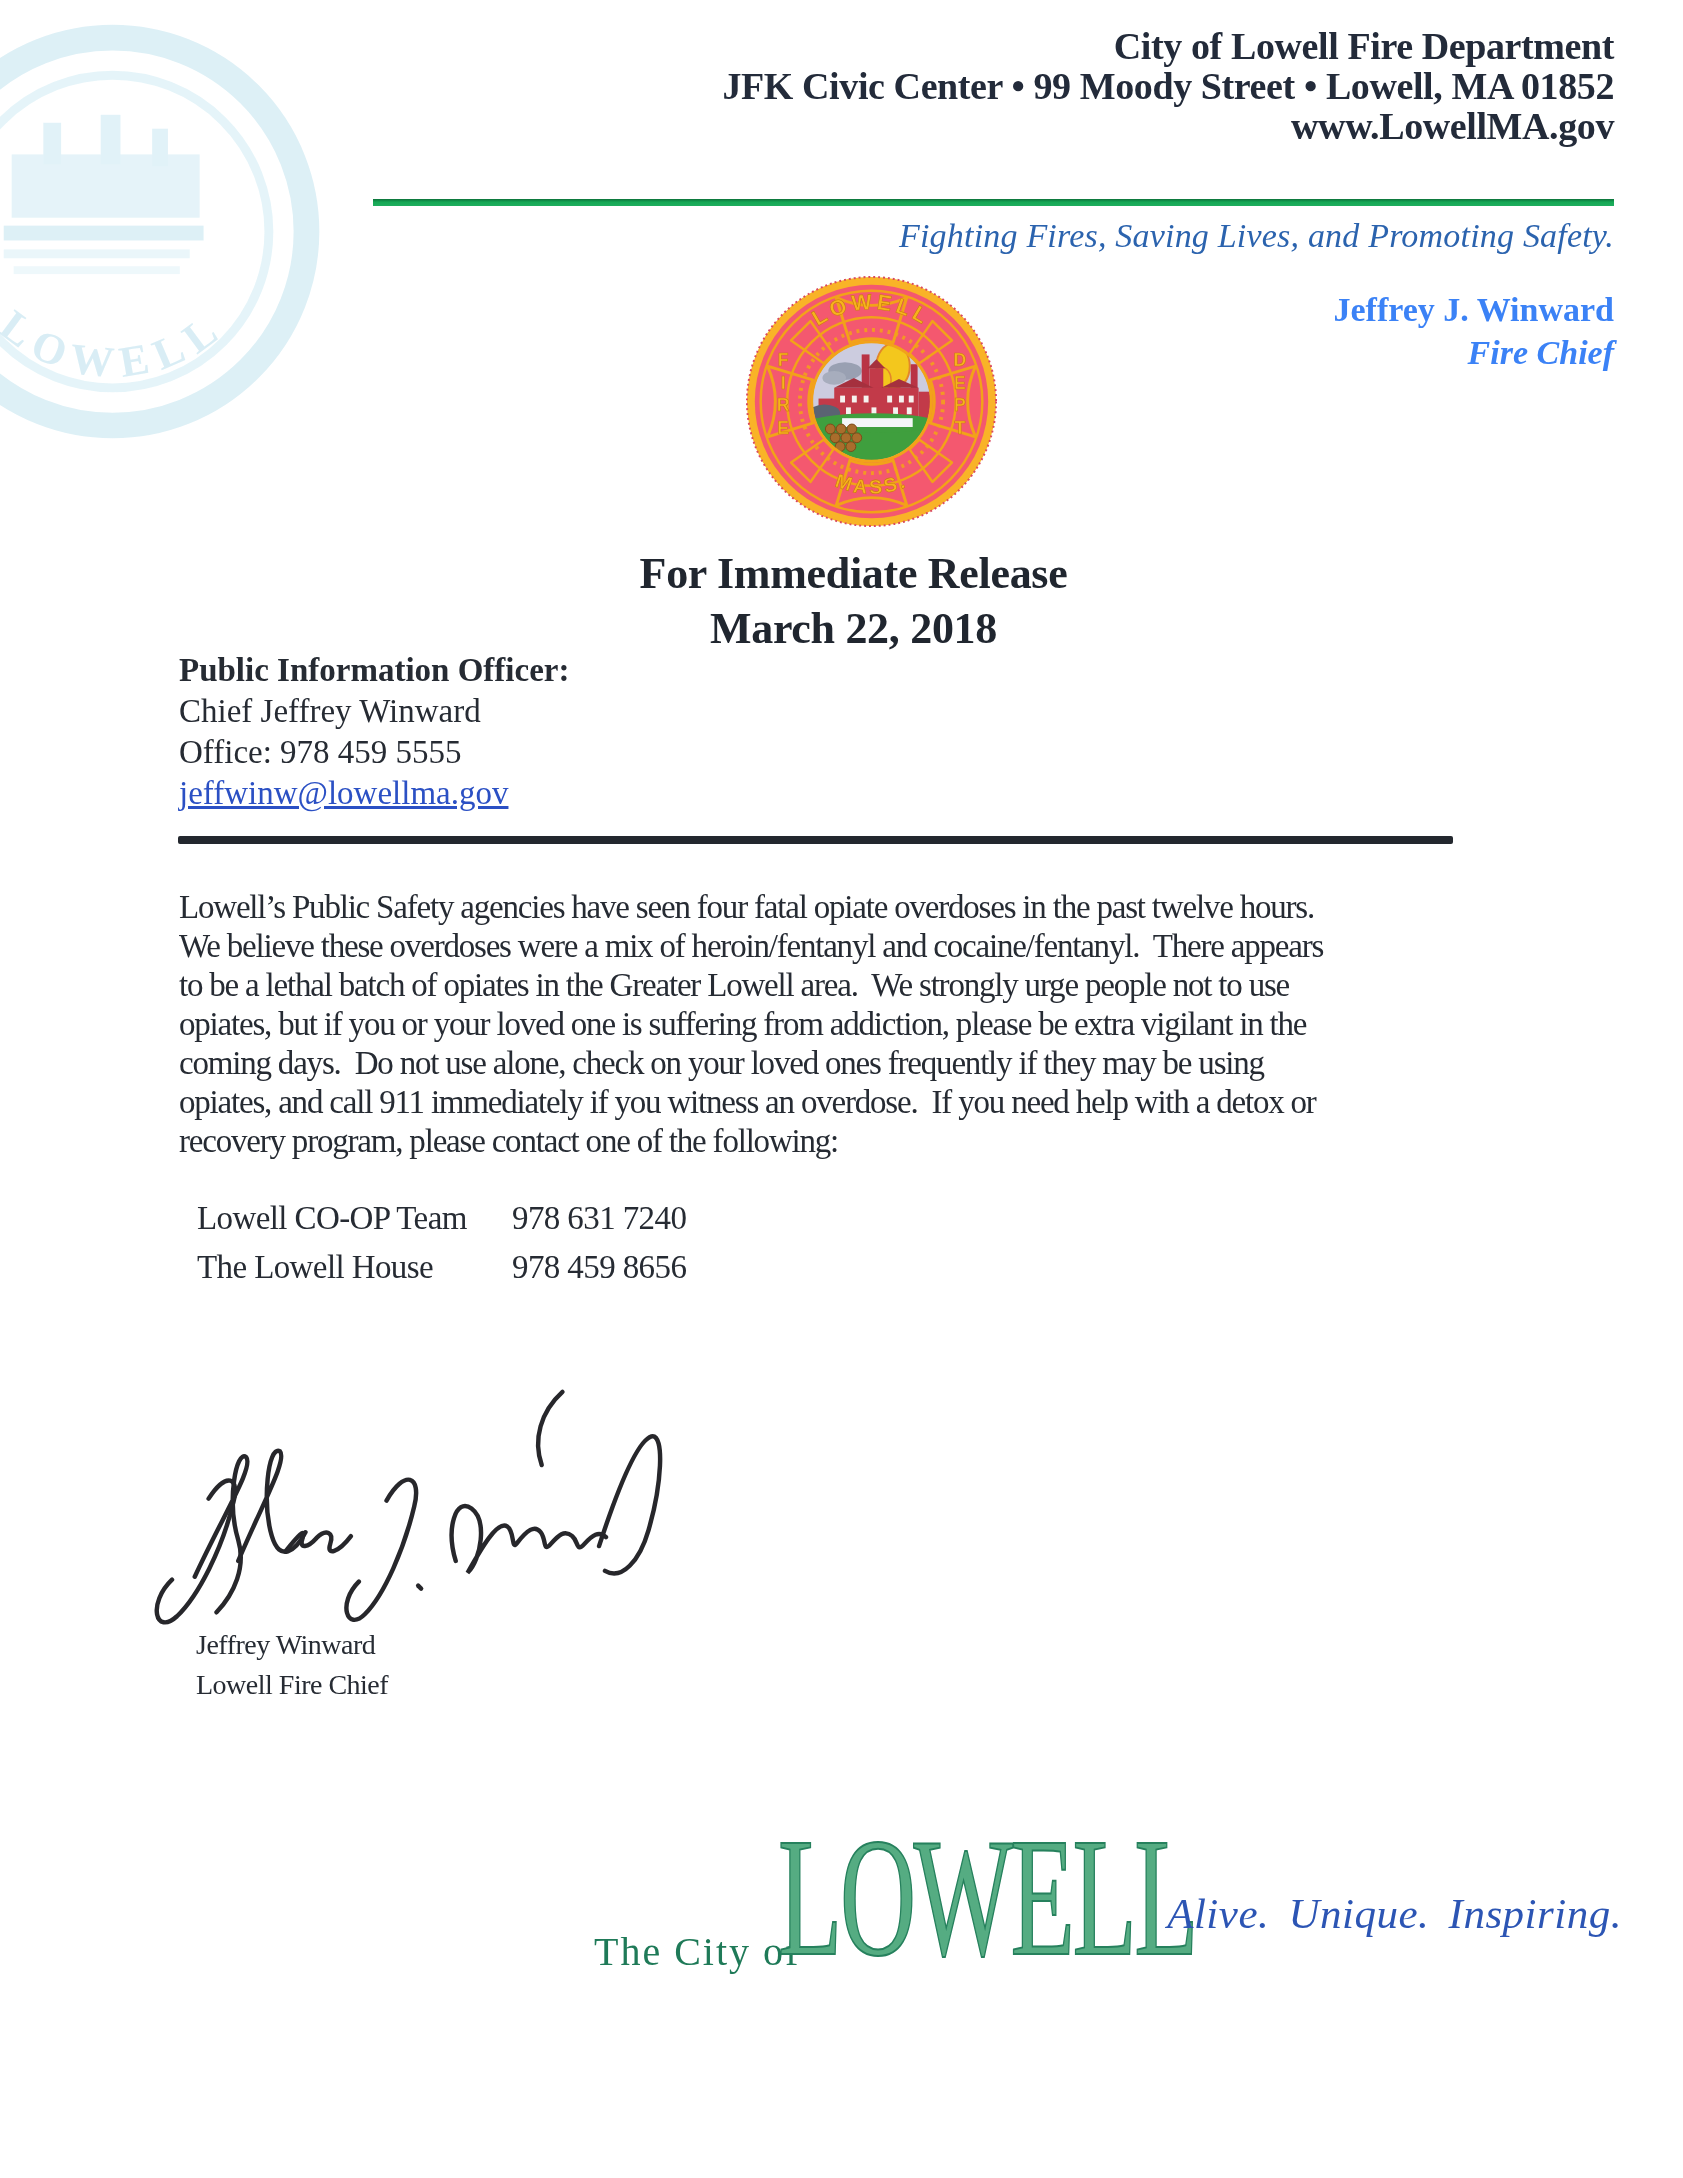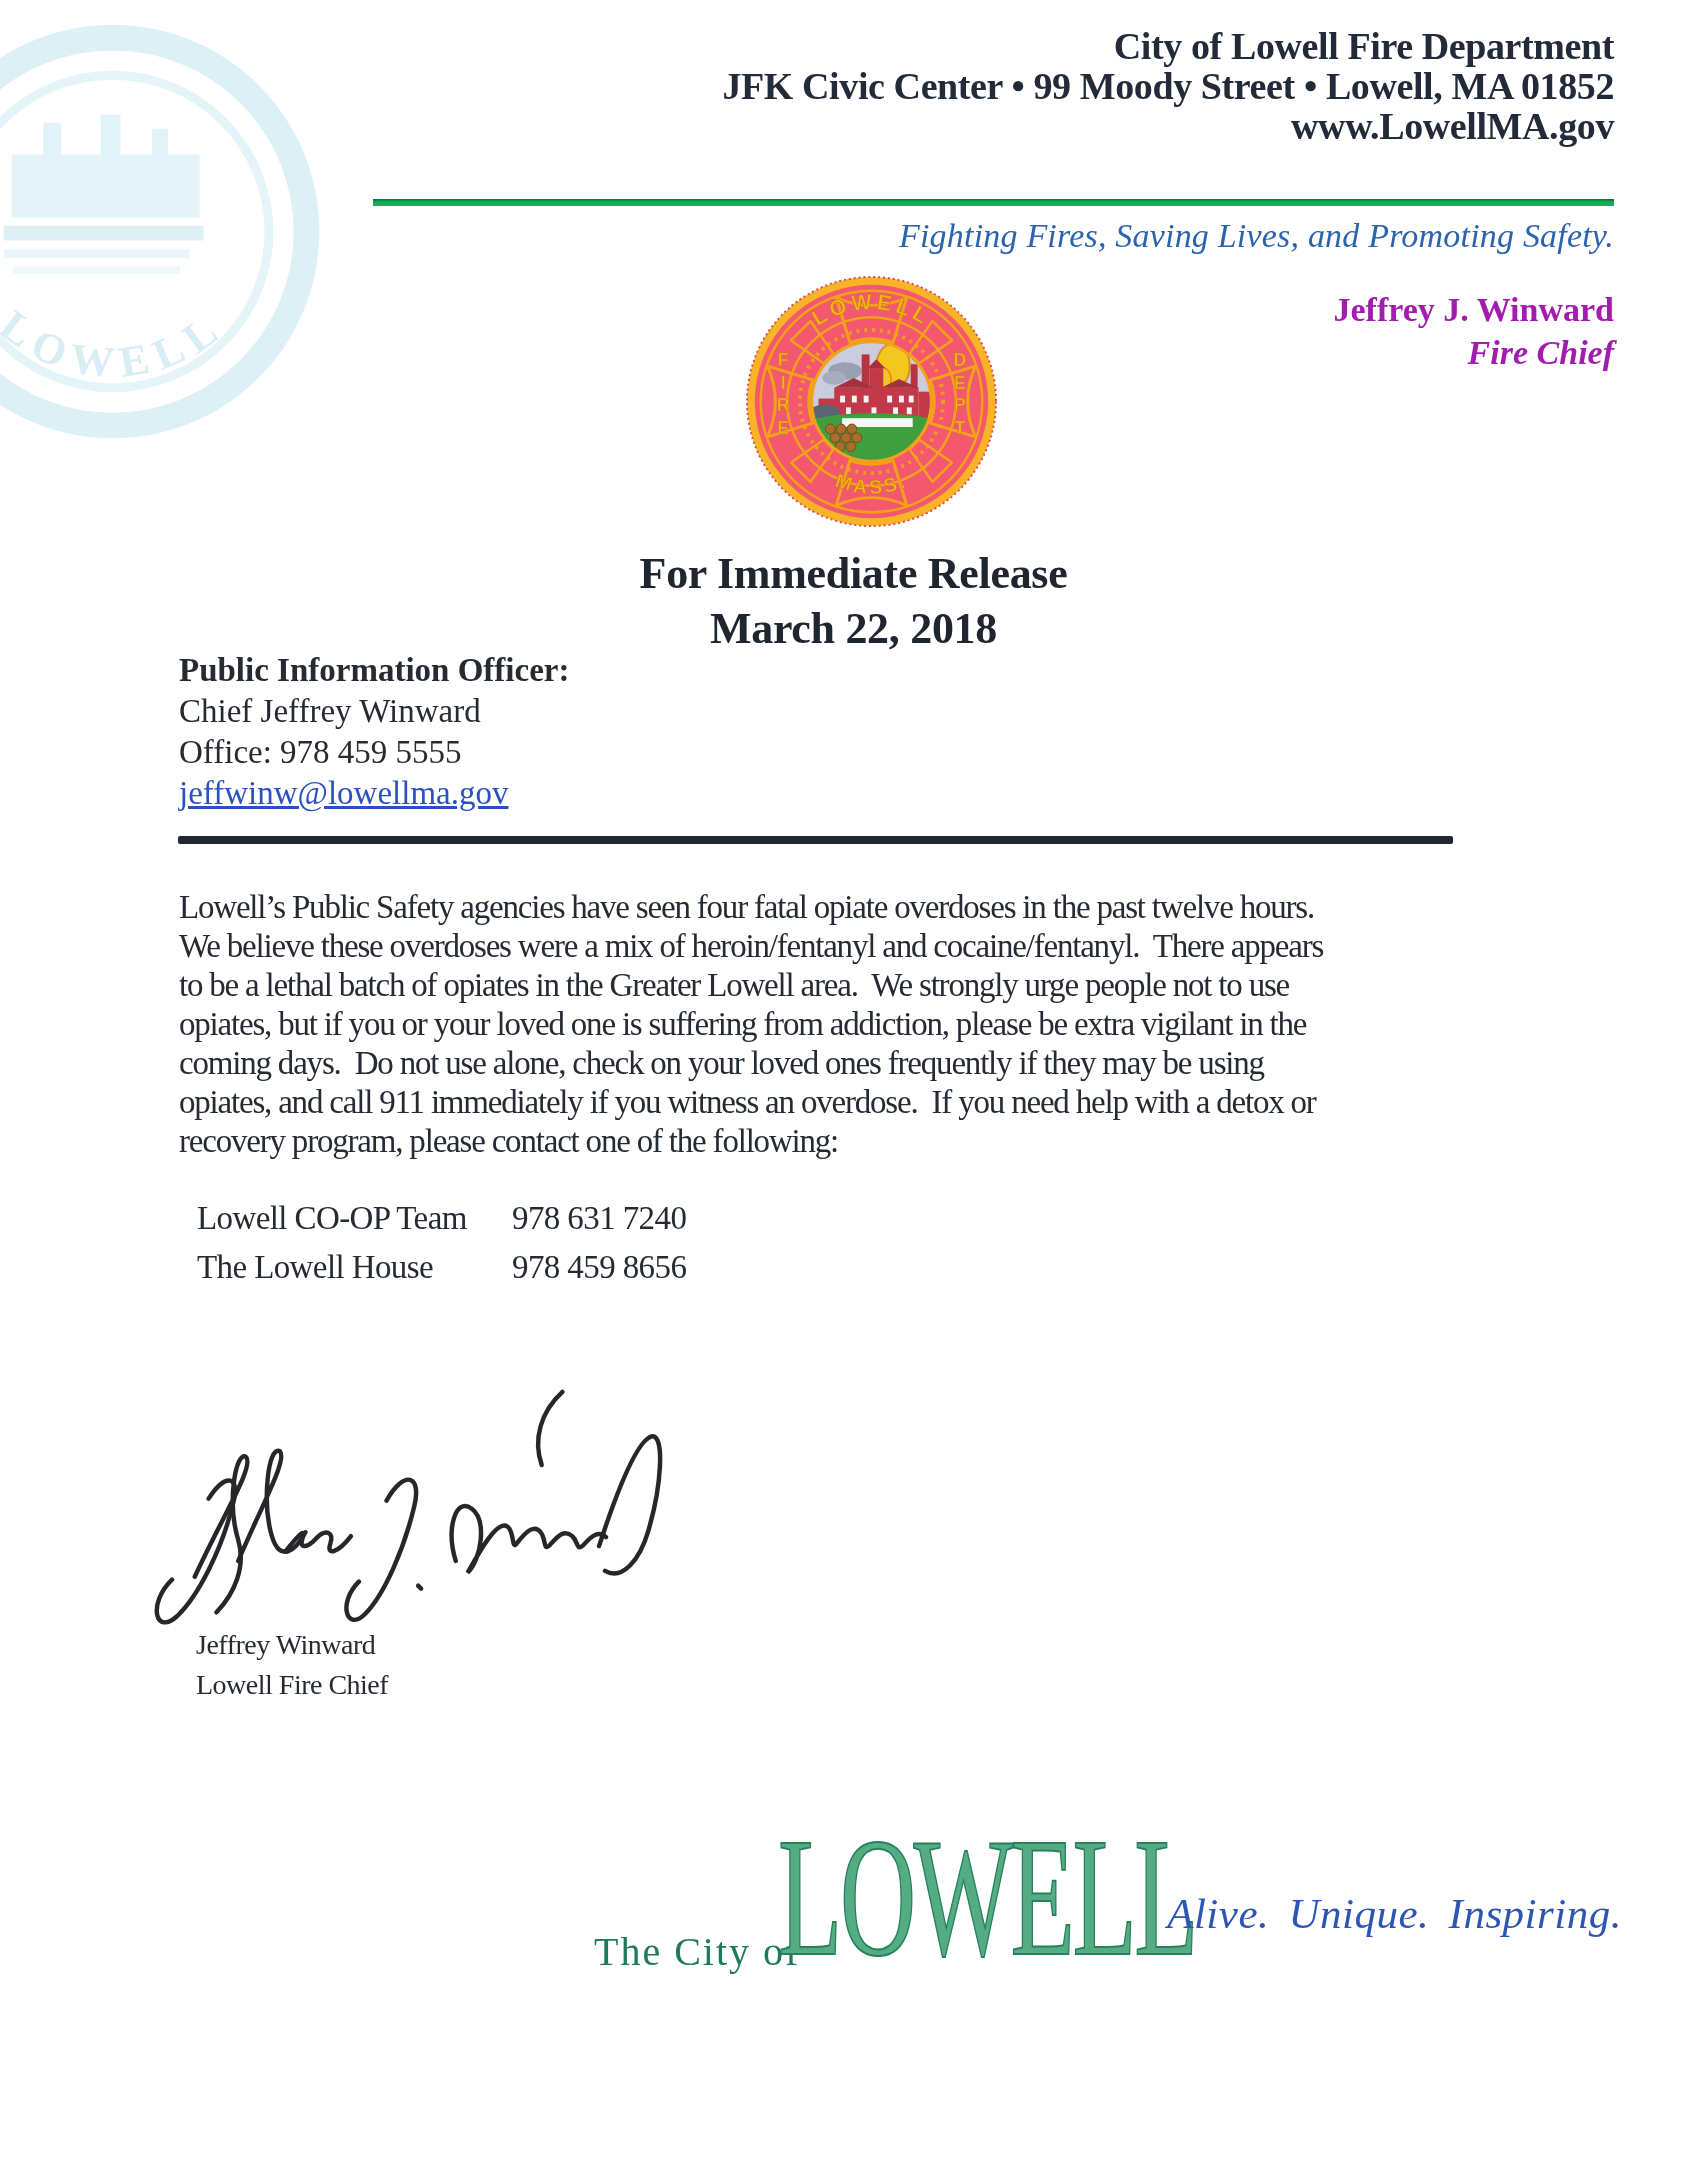--- a/index.html
+++ b/index.html
@@ -13,21 +13,21 @@
   .watermark{left:-48px;top:6px;width:426px;height:465px;opacity:.75;}
 
   
   .lh-block{right:69px;top:26px;text-align:right;font-weight:bold;
     font-size:38px;line-height:40px;color:#232b3a;letter-spacing:-0.4px;}
   .green-rule{left:373px;top:199px;width:1241px;height:7px;
     background:linear-gradient(#0c713a,#16a855 45%,#1fae5e);}
   .motto{right:69px;top:217px;font-size:34px;font-style:italic;color:#2b63ae;
     letter-spacing:0.2px;text-align:right;}
   .chief-block{right:69px;top:288px;text-align:right;font-weight:bold;
-    font-size:34px;line-height:43px;color:#a21caf;}
+    font-size:34px;line-height:43px;color:#3b82f6;}
   .chief-title{font-style:italic;}
 
   .seal{left:744px;top:274px;width:255px;height:255px;}
 
   
   .release{left:198px;top:546px;width:1311px;text-align:center;
     font-weight:bold;font-size:44px;line-height:55px;color:#20262f;letter-spacing:-0.3px;}
 
   
   .pio{left:179px;top:650px;font-size:33px;line-height:41px;}

